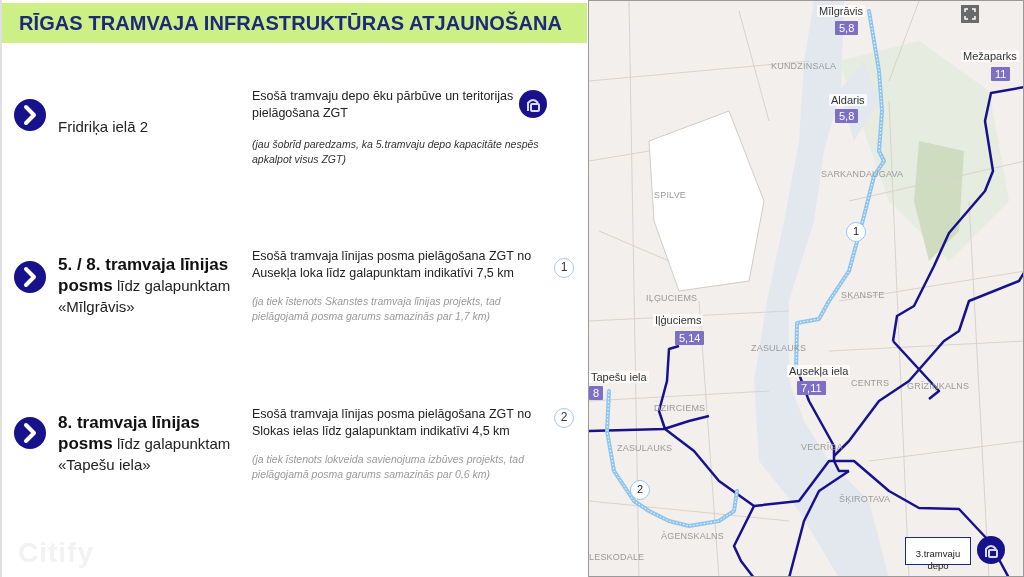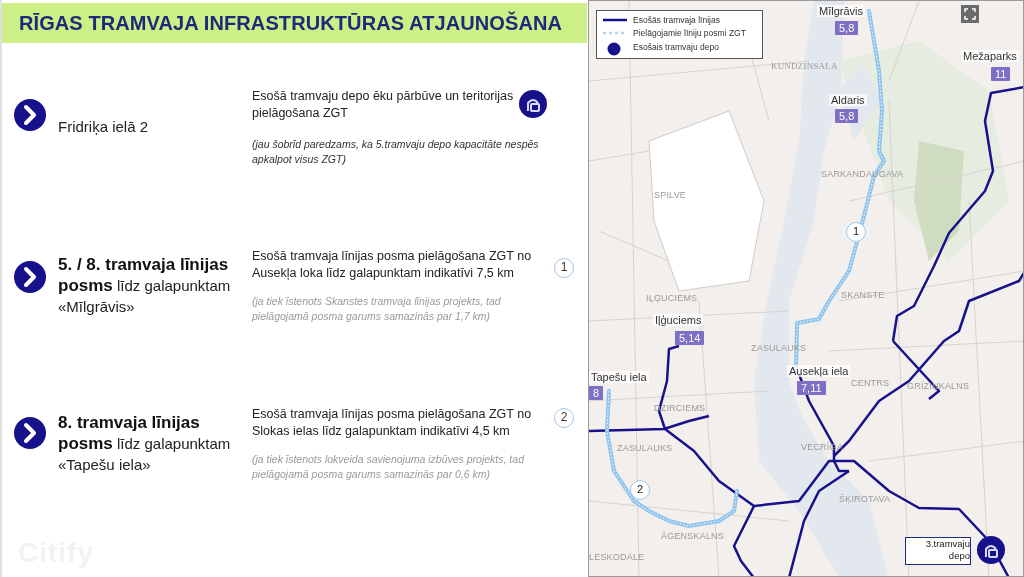--- a/index.html
+++ b/index.html
@@ -22,21 +22,21 @@
   .watermark { position: absolute; left: 16px; top: 537px; font-size: 28px; font-weight: bold; color: #f2f2f2; letter-spacing: 1px; }
   .map { position: absolute; left: 588px; top: 0; width: 436px; height: 577px; border: 1px solid #9a9a9a; overflow: hidden; background: #f3efec; }
   .map svg.base { position: absolute; left: 0; top: 0; }
   .legend { position: absolute; left: 7px; top: 9px; width: 167px; height: 49px; background: #fff; border: 1px solid #555; font-size: 8.5px; color: #333; }
   .legend .row { position: absolute; left: 36px; }
   .place { position: absolute; font-size: 11px; color: #333; background: rgba(255,255,255,0.75); padding: 0 2px; }
   .val { position: absolute; font-size: 11px; color: #fff; background: #7d6fc4; padding: 1px 4px; border-radius: 1px; }
   .district { position: absolute; font-size: 9px; color: #9a9a9a; letter-spacing: 0.2px; }
   .route-num { position: absolute; width: 20px; height: 20px; border-radius: 50%; background: #fff; border: 1.5px solid #9ac6ec; text-align: center; line-height: 17px; font-size: 11px; color: #222; }
   .fullscreen { position: absolute; left: 372px; top: 4px; width: 18px; height: 18px; background: #6a6a6a; }
-  .depo-label { position: absolute; left: 316px; top: 536px; width: 66px; height: 28px; background: #fff; border: 1px solid #1b2a7a; font-size: 9.5px; text-align: right; line-height: 12px; padding-top: 0; color: #222; }
+  .depo-label { position: absolute; left: 316px; top: 536px; width: 66px; height: 28px; background: #fff; border: 1px solid #1b2a7a; font-size: 9.5px; text-align: center; line-height: 12px; padding-top: 10px; color: #222; }
   .depo-map-icon { position: absolute; left: 388px; top: 535px; width: 28px; height: 28px; border-radius: 50%; background: #17128c; }
 </style>
 </head>
 <body>
 
 <div class="left">
   <div class="title-bar">
     <h1>RĪGAS TRAMVAJA INFRASTRUKTŪRAS ATJAUNOŠANA</h1>
   </div>
 
@@ -140,43 +140,33 @@
     <g stroke="#8ec4ee" stroke-width="4" fill="none" stroke-linejoin="round" stroke-linecap="round">
       <path d="M280 10 L285 40 L290 70 L293 110 L290 150 L295 160 L285 175 L275 215 L260 270 L240 300 L230 318 L208 322 L207 370"></path>
       <path d="M20 390 L18 430 L25 470 L45 500 L60 510 L80 520 L100 525 L130 520 L145 510 L148 490"></path>
     </g>
     <g stroke="#ffffff" stroke-width="1" fill="none" stroke-dasharray="1.5 2">
       <path d="M280 10 L285 40 L290 70 L293 110 L290 150 L295 160 L285 175 L275 215 L260 270 L240 300 L230 318 L208 322 L207 370"></path>
       <path d="M20 390 L18 430 L25 470 L45 500 L60 510 L80 520 L100 525 L130 520 L145 510 L148 490"></path>
     </g>
   </svg>
 
-  <div class="legend">
-    <svg width="30" height="49" style="position:absolute;left:2px;top:0;">
-      <line x1="4" y1="9" x2="28" y2="9" stroke="#17128c" stroke-width="2.5"></line>
-      <line x1="4" y1="22" x2="28" y2="22" stroke="#b9d4f0" stroke-width="2.5" stroke-dasharray="3 3"></line>
-      <circle cx="15" cy="38" r="6.5" fill="#17128c"></circle>
-    </svg>
-    <div class="row" style="top:4px;">Esošās tramvaja līnijas</div>
-    <div class="row" style="top:17px;">Pielāgojamie līniju posmi ZGT</div>
-    <div class="row" style="top:31px;">Esošais tramvaju depo</div>
-  </div>
 
   <div class="fullscreen">
     <svg width="18" height="18" viewBox="0 0 18 18">
         <g stroke="#fff" stroke-width="1.5" fill="none">
           <path d="M4 7 V4 H7"></path>
           <path d="M11 4 H14 V7"></path>
           <path d="M14 11 V14 H11"></path>
           <path d="M7 14 H4 V11"></path>
         </g>
       </svg>
   </div>
 
-  <div class="district" style="left:182px;top:60px;font-family:Liberation Serif, serif;">KUNDZINSALA</div>
+  <div class="district" style="left:182px;top:60px;">KUNDZINSALA</div>
   <div class="district" style="left:232px;top:168px;">SARKANDAUGAVA</div>
   <div class="district" style="left:65px;top:189px;">SPILVE</div>
   <div class="district" style="left:57px;top:292px;">IĻĢUCIEMS</div>
   <div class="district" style="left:252px;top:289px;">SKANSTE</div>
   <div class="district" style="left:162px;top:342px;">ZASULAUKS</div>
   <div class="district" style="left:262px;top:377px;">CENTRS</div>
   <div class="district" style="left:318px;top:380px;">GRĪZIŅKALNS</div>
   <div class="district" style="left:65px;top:402px;">DZIRCIEMS</div>
   <div class="district" style="left:28px;top:442px;">ZASULAUKS</div>
   <div class="district" style="left:212px;top:441px;">VECRĪGA</div>

